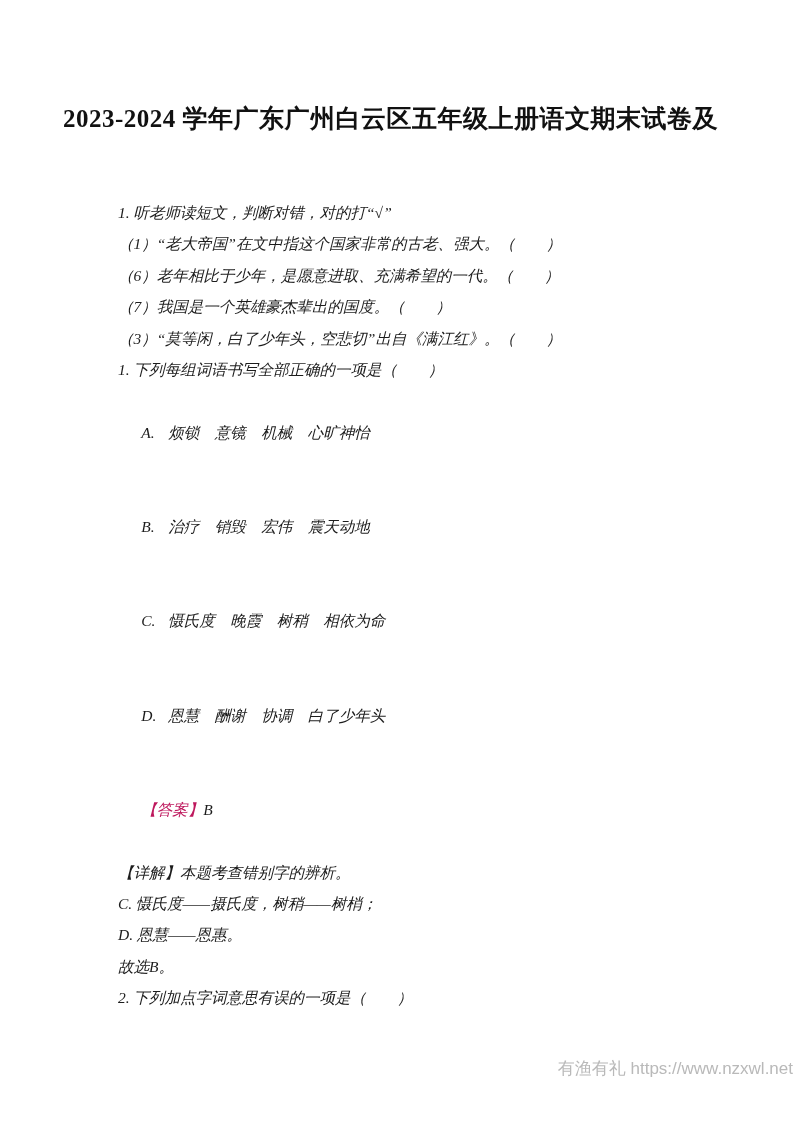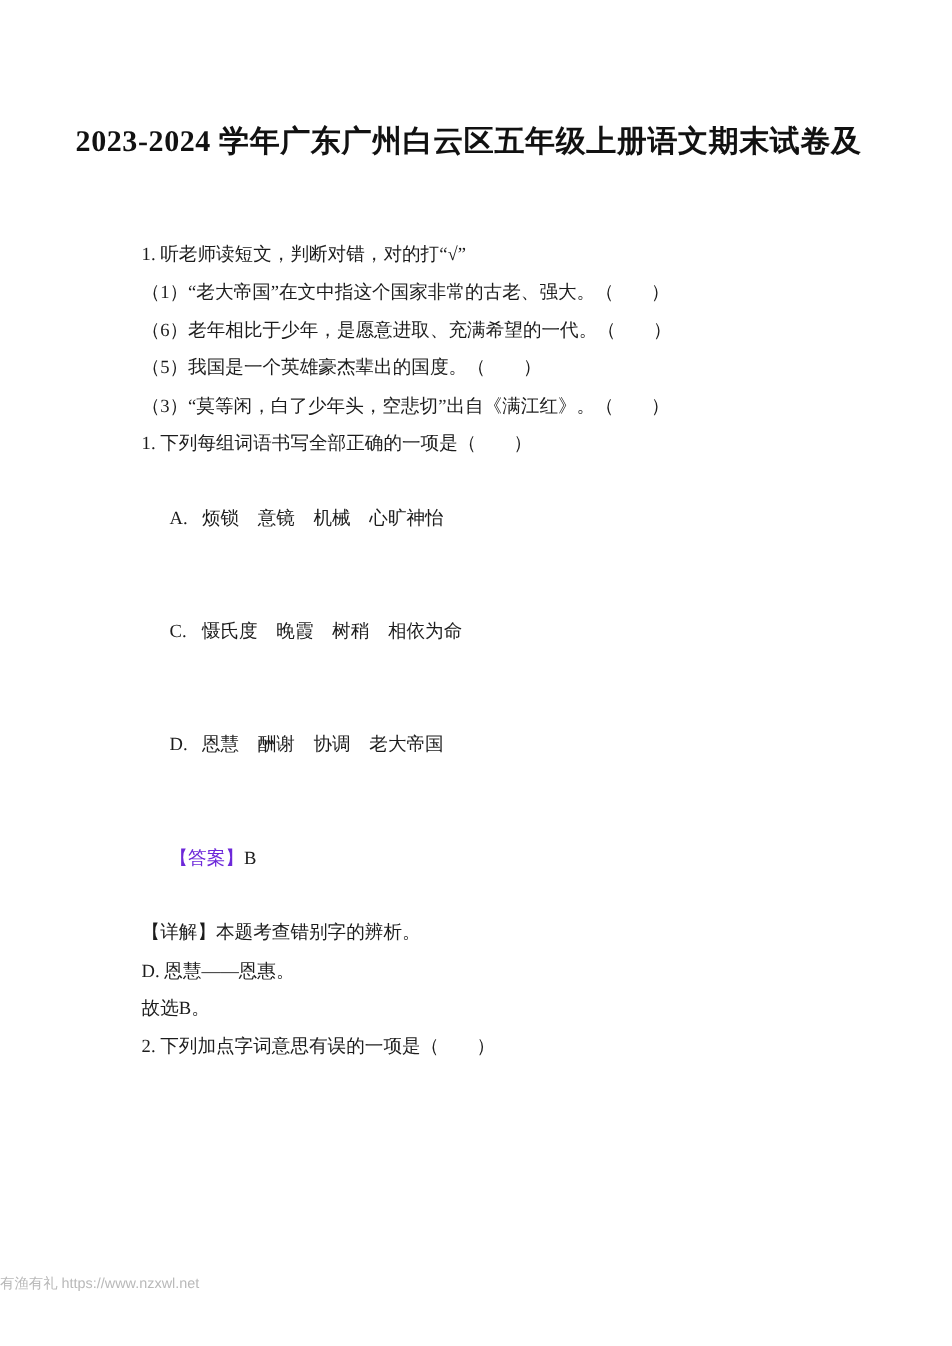--- a/index.html
+++ b/index.html
@@ -35,69 +35,74 @@
     position: absolute;
     top: 197px;
     left: 118px;
     right: 100px;
     font-size: 15.5px;
   }
   .ln {
     min-height: 31.4px;
     line-height: 31.4px;
     white-space: pre-wrap;
+    font-style: italic;
   }
 
-  .blue { color: #6d28d9; }
+  .blue { color: #be185d; }
 
   .q1opt .lbl { display: inline-block; width: 27px; }
 
   .footer {
     position: absolute;
     top: 1057px;
     left: 0;
-    right: 16px;
-    text-align: left;
+    right: 0;
+    text-align: right;
     font-family: "Liberation Sans", "DejaVu Sans", sans-serif;
-    font-size: 12px;
+    font-size: 17px;
     line-height: 24px;
     color: #b9b9b9;
   }
 </style>
 </head>
 <body>
 
 <div class="page">
 
   <div class="title-block">
     <div>2023-2024 学年广东广州白云区五年级上册语文期末试卷及</div>
   </div>
 
   <div class="content">
 
     <div class="ln">1. 听老师读短文，判断对错，对的打“√”</div>
     <div class="ln">（1）“老大帝国”在文中指这个国家非常的古老、强大。（　　）</div>
     <div class="ln">（6）老年相比于少年，是愿意进取、充满希望的一代。（　　）</div>
-    <div class="ln">（5）我国是一个英雄豪杰辈出的国度。（　　）</div>
+    <div class="ln">（7）我国是一个英雄豪杰辈出的国度。（　　）</div>
     <div class="ln">（3）“莫等闲，白了少年头，空悲切”出自《满江红》。（　　）</div>
 
     <div class="ln">1. 下列每组词语书写全部正确的一项是（　　）</div>
     <div class="ln q1opt">
       <span class="lbl">A.</span><span>烦锁　意镜　机械　心旷神怡</span>
     </div>
     <div class="ln q1opt">
+      <span class="lbl">B.</span><span>治疗　销毁　宏伟　震天动地</span>
+    </div>
+    <div class="ln q1opt">
       <span class="lbl">C.</span><span>慑氏度　晚霞　树稍　相依为命</span>
     </div>
     <div class="ln q1opt">
-      <span class="lbl">D.</span><span>恩慧　酬谢　协调　老大帝国</span>
+      <span class="lbl">D.</span><span>恩慧　酬谢　协调　白了少年头</span>
     </div>
     <div class="ln">
       <span class="blue">【答案】</span><span>B</span>
     </div>
     <div class="ln">【详解】本题考查错别字的辨析。</div>
+    <div class="ln">C. 慑氏度——摄氏度，树稍——树梢；</div>
     <div class="ln">D. 恩慧——恩惠。</div>
     <div class="ln">故选B。</div>
 
     <div class="ln">2. 下列加点字词意思有误的一项是（　　）</div>
 
   </div>
 
   <div class="footer">
     <span>有渔有礼 https://www.nzxwl.net</span>
   </div>

